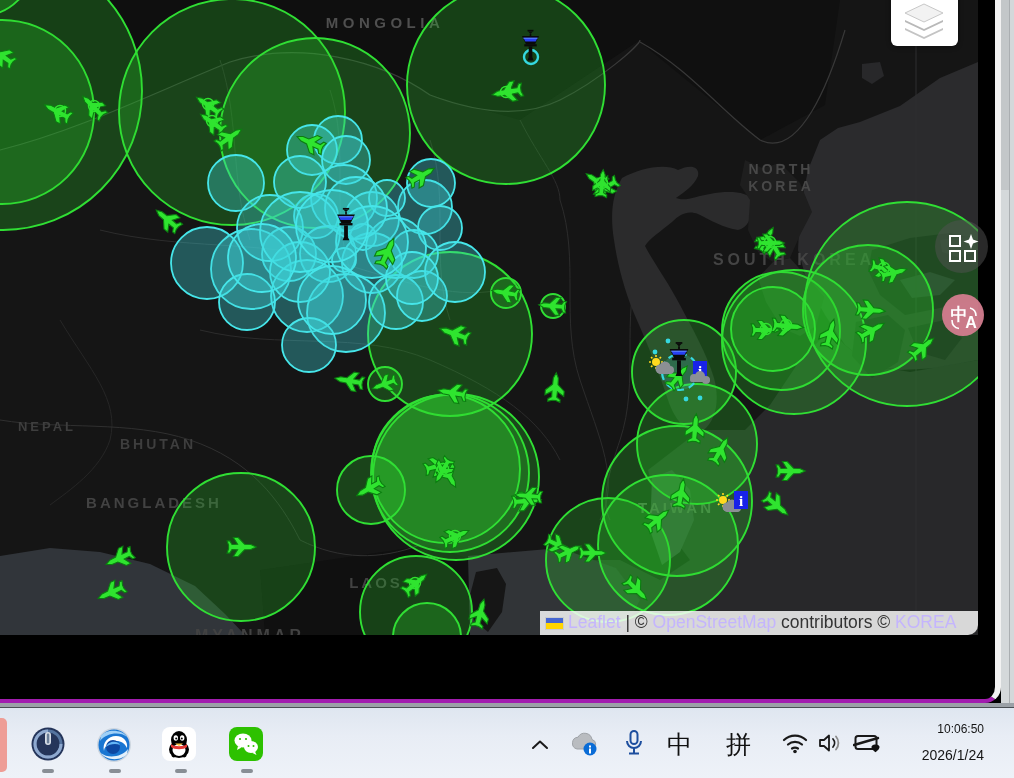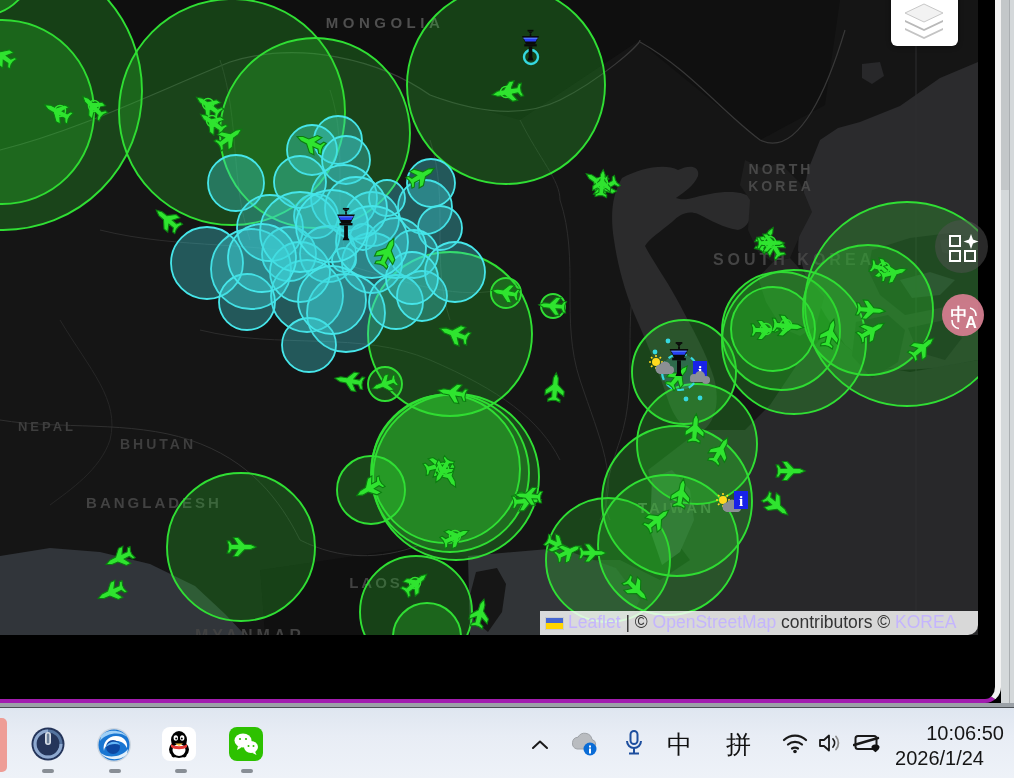--- a/index.html
+++ b/index.html
@@ -22,22 +22,22 @@
 #rline { position:absolute; left:1009px; top:0; width:1px; height:703px; background:#aaaeb1; }
 #botband { position:absolute; left:0; top:703px; width:1014px; height:3.5px; background:#9ba1a7; }
 #botline { position:absolute; left:0; top:706.5px; width:1014px; height:1.5px; background:#4a4f54; }
 #taskbar { position:absolute; left:0; top:708px; width:1014px; height:70px;
   background:linear-gradient(180deg,#dfe6f0 0%,#e8edf5 40%,#eef2f8 100%); }
 #redtab { position:absolute; left:0; top:718px; width:7px; height:54px; background:#ee9d96; border-radius:0 5px 5px 0; }
 .tbi { position:absolute; }
 .pill { position:absolute; top:769px; width:12px; height:3.5px; border-radius:2px; background:#888e95; }
 .tri { position:absolute; }
 .trt { position:absolute; font-size:25px; color:#111; font-family:"Liberation Sans", sans-serif; }
-#clock { position:absolute; left:904px; top:722px; width:100px; text-align:right; font-size:20px; color:#151515; }
-#date { position:absolute; left:884px; top:747px; width:100px; text-align:right; font-size:20px; color:#151515; }
+#clock { position:absolute; left:884px; top:722px; width:100px; text-align:right; font-size:12px; color:#151515; }
+#date { position:absolute; left:884px; top:747px; width:100px; text-align:right; font-size:14px; color:#151515; }
 </style></head>
 <body>
 <div id="stage">
   <div id="win">
     <div id="map">
         <svg width="978" height="635" viewBox="0 0 978 635" style="display:block">
           <rect width="978" height="635" fill="#151515"></rect>
           <path d="M0,150 C80,130 160,90 230,62 C300,40 380,60 430,95 L520,120 L640,40 L640,0 L0,0 Z" fill="#0f0f0f"></path>
           <path d="M640,0 L840,0 L825,105 L760,140 L640,42 Z" fill="#101010"></path>
           <path d="M260,570 L430,545 L500,570 L495,635 L265,635 Z" fill="#101010"></path>

